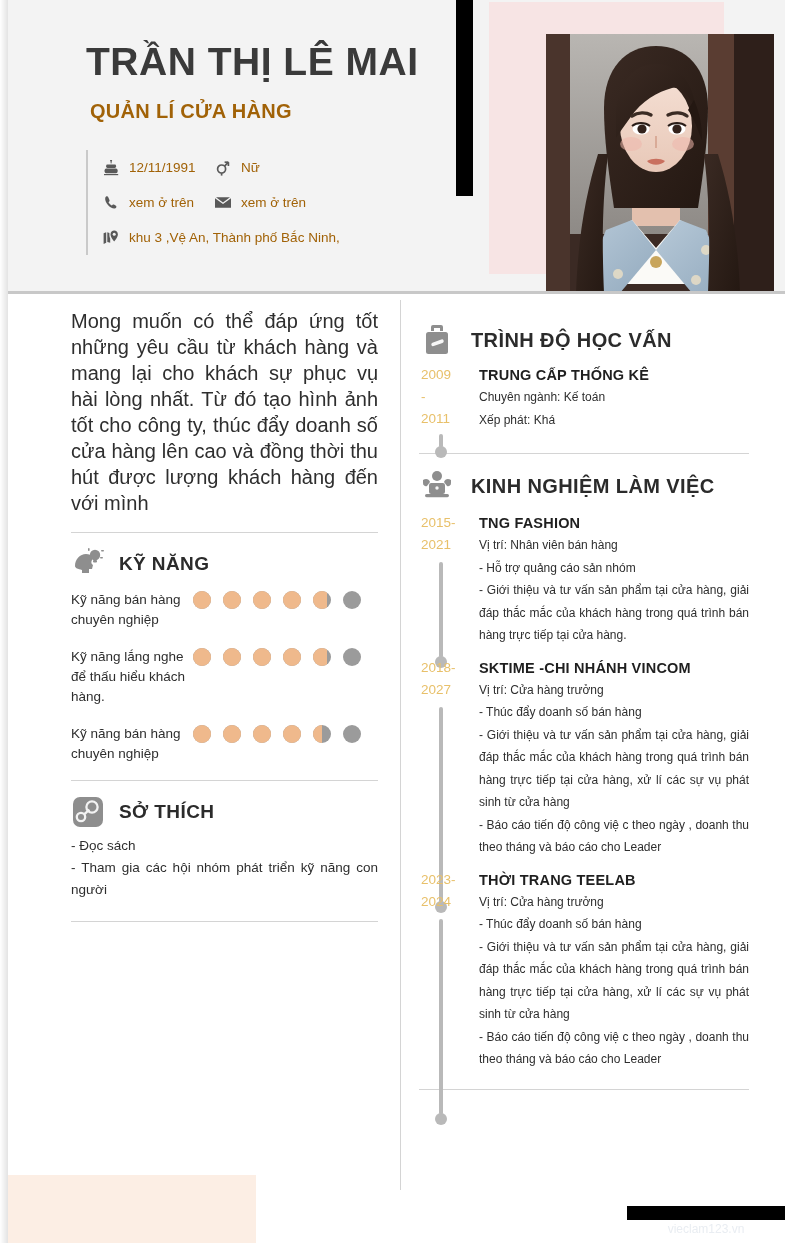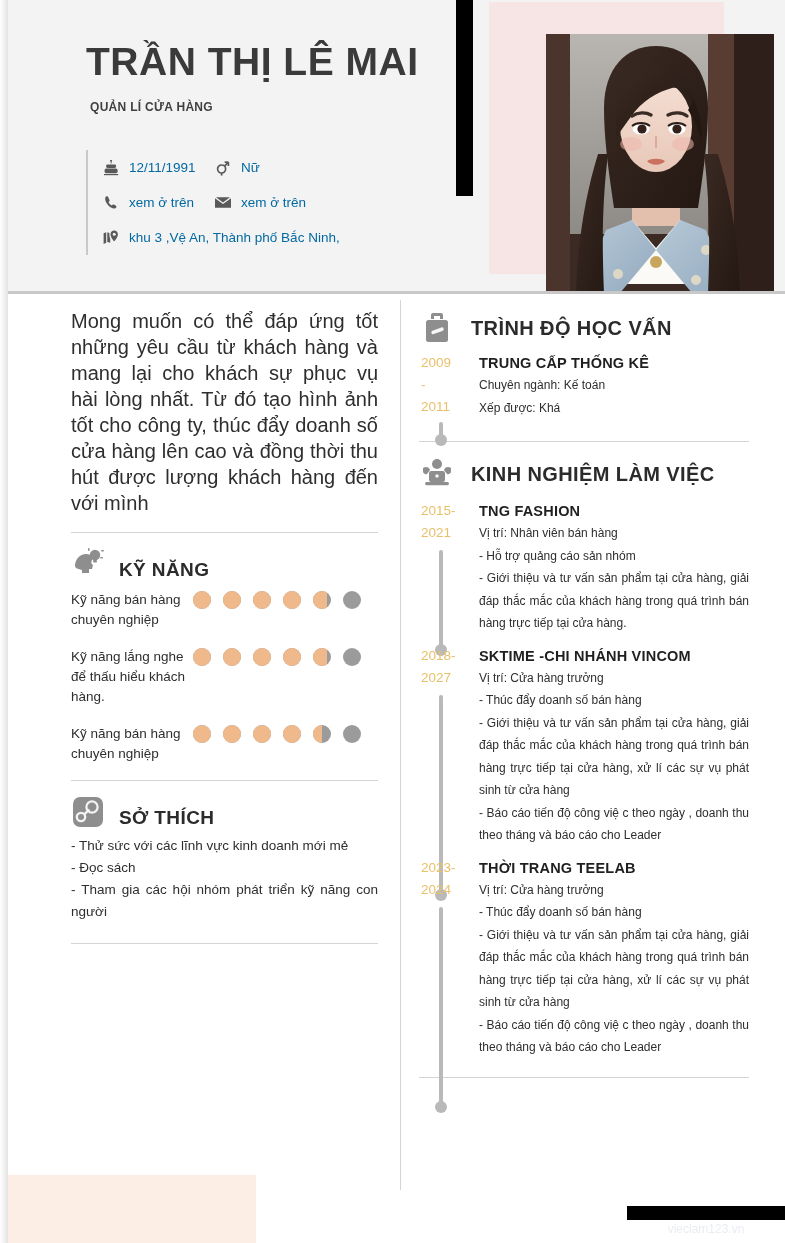--- a/index.html
+++ b/index.html
@@ -25,42 +25,42 @@
     position: absolute; left: 0; top: 0; width: 440px; height: 293px;
     background: #f3f3f3;
   }
   .name {
     position: absolute; left: 78px; top: 40px;
     font-size: 39px; font-weight: 700; letter-spacing: 0.5px;
     color: #3a3a3a; white-space: nowrap;
   }
   .job-title {
     position: absolute; left: 82px; top: 100px;
-    font-size: 12px; font-weight: 700; letter-spacing: 0.3px;
-    color: #404040; white-space: nowrap;
+    font-size: 20px; font-weight: 700; letter-spacing: 0.3px;
+    color: #a16207; white-space: nowrap;
   }
   .contact-block {
     position: absolute; left: 78px; top: 150px;
     width: 350px;
     border-left: 2px solid #c9c9c9;
     padding-left: 12px;
   }
   .contact-row {
     display: flex; align-items: center; height: 35px;
   }
   .c-item { display: flex; align-items: center; }
   .c-item.first { width: 112px; }
   .c-icon {
     width: 22px; min-width: 22px; display: flex;
     align-items: center; justify-content: center;
     color: #595959;
   }
   .c-icon svg { display: block; }
   .c-text {
-    font-size: 13.5px; color: #0369a1; margin-left: 7px; white-space: nowrap;
+    font-size: 13.5px; color: #a16207; margin-left: 7px; white-space: nowrap;
   }
   
   .black-bar {
     position: absolute; left: 448px; top: 0; width: 17px; height: 196px;
     background: #000;
   }
   
   .pink-block {
     position: absolute; left: 481px; top: 2px; width: 235px; height: 272px;
     background: #f7e4e4;
@@ -80,21 +80,21 @@
     background: #d4d4d4;
   }
   
   .left-col { position: absolute; left: 8px; top: 300px; width: 392px; }
   .summary {
     margin: 8px 22px 0 63px;
     font-size: 20px; line-height: 26px; color: #2e2e2e;
     text-align: justify;
   }
   .lc-rule { margin: 16px 22px 0 63px; height: 1px; background: #d4d4d4; }
-  .sec-head { display: flex; align-items: flex-end; margin: 14px 0 6px 63px; }
+  .sec-head { display: flex; align-items: center; margin: 14px 0 6px 63px; }
   .sec-icon { width: 34px; height: 34px; margin-right: 14px; }
   .sec-icon svg { display: block; }
   .sec-title {
     font-size: 19px; font-weight: 700; letter-spacing: 0.4px; color: #2b2b2b;
   }
   
   .skills { margin: 6px 22px 0 63px; }
   .skill-row {
     display: flex; align-items: flex-start; margin-bottom: 14px;
   }
@@ -111,21 +111,21 @@
     position: absolute; left: 0; top: 0; height: 100%;
     background: #efb98c;
   }
   
   .hobbies {
     margin: 4px 22px 0 63px;
     font-size: 13.5px; line-height: 22px; color: #2e2e2e; text-align: justify;
   }
   .hobbies div { margin-bottom: 0; }
   
-  .right-col { position: absolute; left: 401px; top: 300px; width: 384px; }
+  .right-col { position: absolute; left: 401px; top: 312px; width: 384px; }
   .r-sec-head { display: flex; align-items: center; margin: 10px 0 4px 18px; }
   .r-sec-icon { width: 36px; height: 36px; margin-right: 16px; }
   .r-sec-icon svg { display:block; }
   .r-sec-title {
     font-size: 20px; font-weight: 700; letter-spacing: 0.4px; color: #2b2b2b;
   }
   .rc-rule { margin: 12px 36px 0 18px; height: 1px; background: #d4d4d4; }
   .entry { display: flex; margin: 6px 36px 0 18px; }
   .years {
     width: 60px; min-width: 60px; position: relative;
@@ -414,21 +414,20 @@
         <svg width="34" height="34" viewBox="0 0 34 34">
           <rect x="2" y="2" width="30" height="30" rx="7" fill="#8e8e8e"></rect>
           <circle cx="21" cy="12" r="5.6" fill="none" stroke="#f3f3f3" stroke-width="2.3"></circle>
           <circle cx="10" cy="22" r="4.2" fill="none" stroke="#f3f3f3" stroke-width="2.3"></circle>
           <line x1="13.4" y1="19.2" x2="18.4" y2="14.6" stroke="#f3f3f3" stroke-width="2.3"></line>
         </svg>
       </span>
       <span class="sec-title">SỞ THÍCH</span>
     </div>
     <div class="hobbies">
-      <div>- Thử sức với các lĩnh vực kinh doanh mới mẻ</div>
       <div>- Đọc sách</div>
       <div style="text-align:justify">- Tham gia các hội nhóm phát triển kỹ năng con người</div>
     </div>
     <div class="lc-rule" style="margin-top:20px"></div>
   </div>
 
   <div class="right-col">
 
     <div class="r-sec-head">
       <span class="r-sec-icon">
@@ -445,21 +444,21 @@
       <div class="years">
         <div>2009</div>
         <div>-</div>
         <div>2011</div>
         <div class="timeline" style="top:70px;height:14px"></div>
         <div class="tl-dot" style="top:82px"></div>
       </div>
       <div class="entry-body">
         <div class="entry-title">TRUNG CẤP THỐNG KÊ</div>
         <div class="entry-line">Chuyên ngành: Kế toán</div>
-        <div class="entry-line">Xếp được: Khá</div>
+        <div class="entry-line">Xếp phát: Khá</div>
       </div>
     </div>
 
     <div class="rc-rule" style="margin-top:22px"></div>
 
     <div class="r-sec-head" style="margin-top:14px">
       <span class="r-sec-icon">
         <svg width="36" height="36" viewBox="0 0 36 36" fill="#8e8e8e">
           <circle cx="18" cy="8" r="5"></circle>
           <path d="M4 12c3-2 6-1 7 2l-3 4c-2 1-4-1-4-3z"></path>

